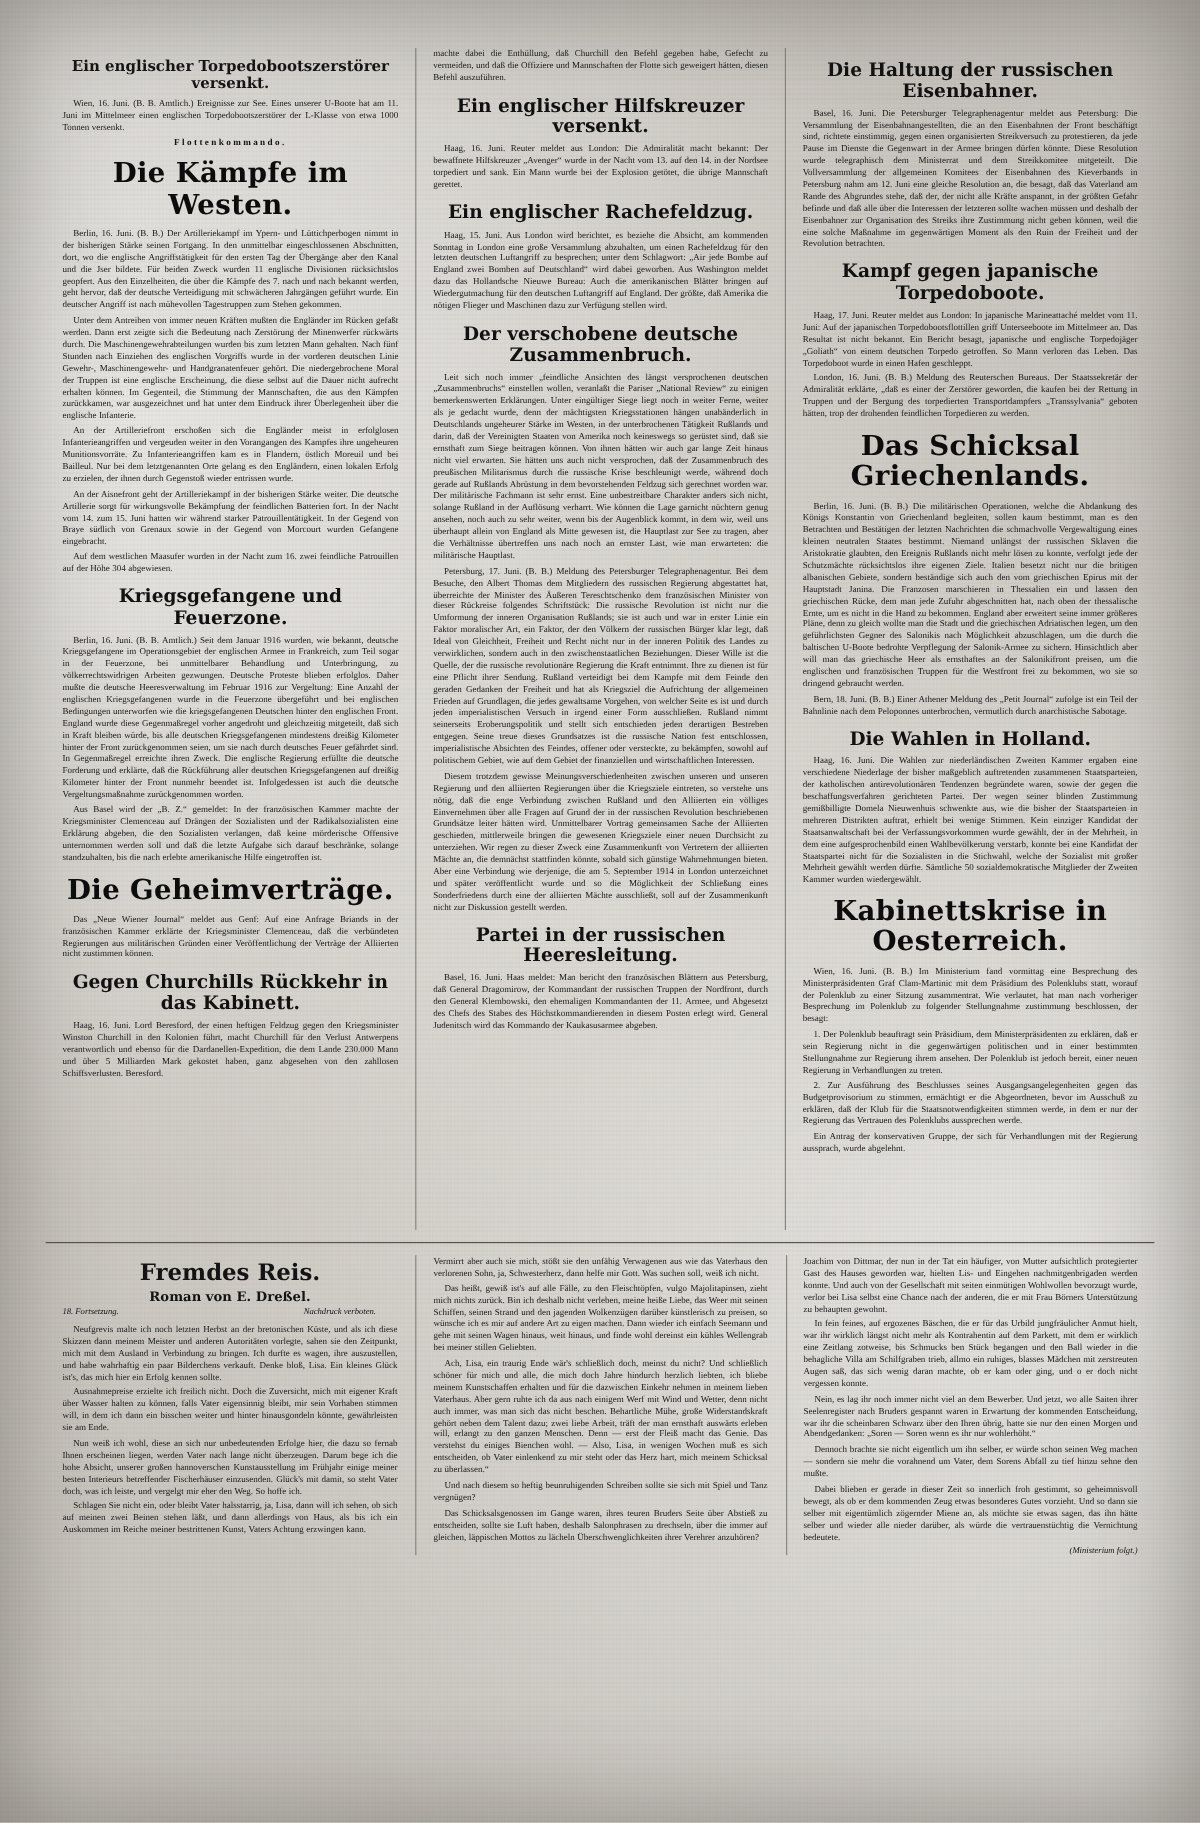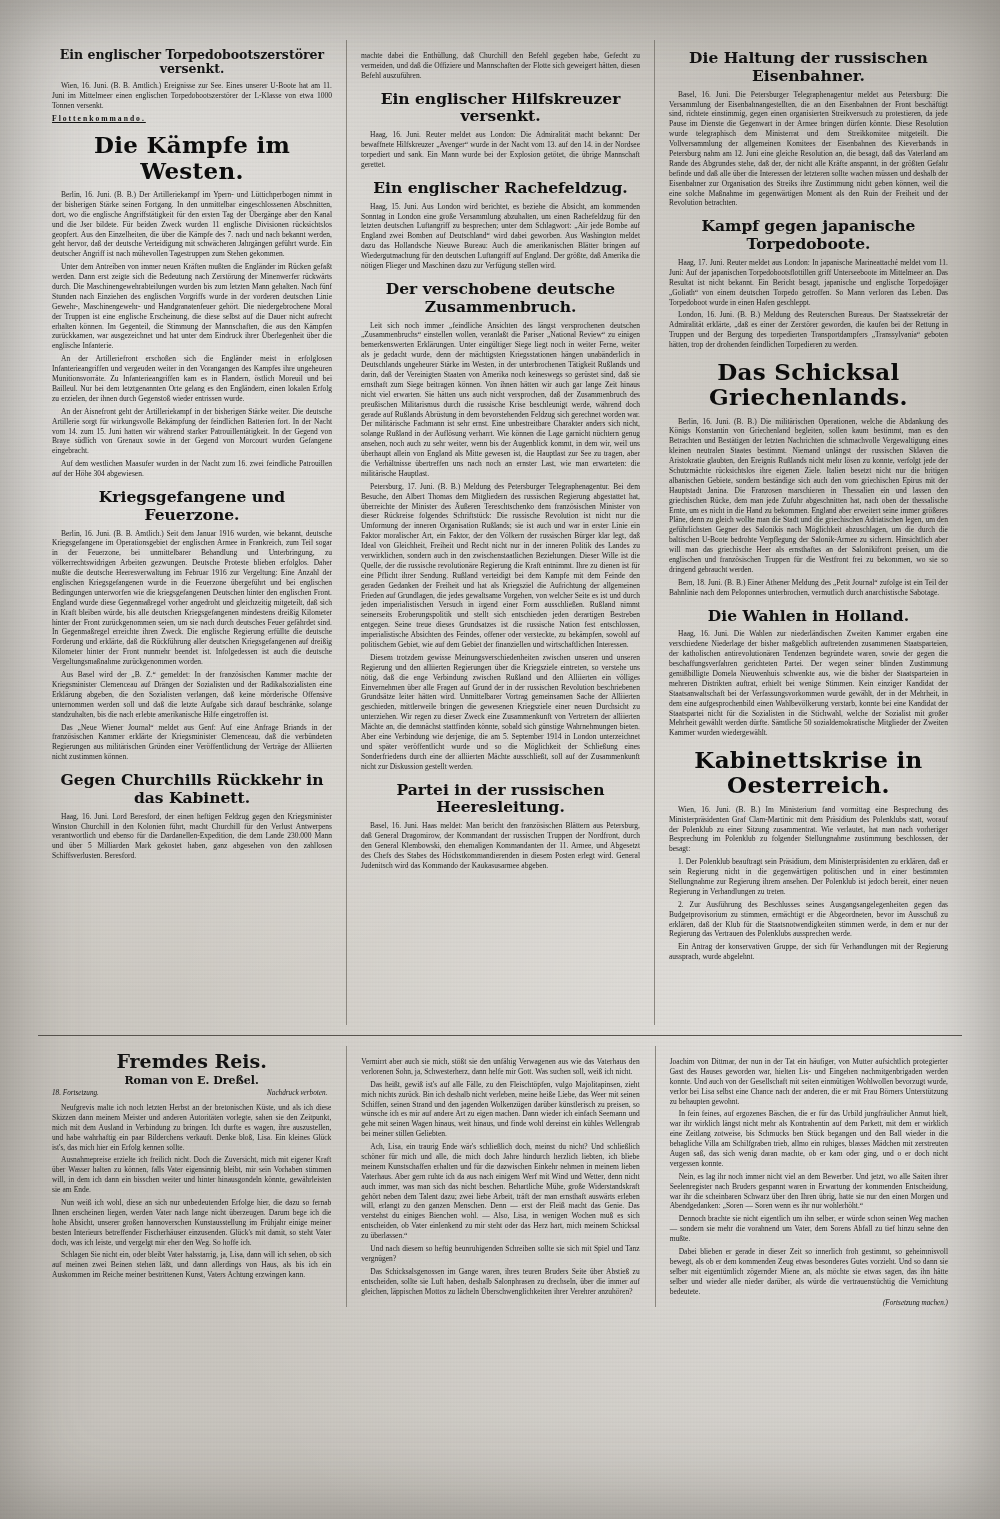--- a/index.html
+++ b/index.html
@@ -83,48 +83,47 @@
   p.body {
     font-size: 7.5px;
     line-height: 1.32;
     text-align: justify;
     margin: 0 0 3px 0;
     color: #1b1b1b;
     text-indent: 9px;
     hyphens: auto;
     word-spacing: 0.2px;
   }
-  p.body.noind { text-indent: 0; margin-top: 11px; }
+  p.body.noind { text-indent: 0; }
   .center-small {
     font-size: 7.6px;
-    text-align: left;
+    text-align: center;
     letter-spacing: 2px;
     margin: 4px 0 6px 0;
     font-weight: 600;
-    text-decoration: underline;
   }
   .feu-title {
     font-family: "DejaVu Serif", serif;
     font-size: 19px;
     font-weight: 700;
     text-align: center;
     margin: 4px 0 2px 0;
   }
   .feu-sub {
     font-family: "DejaVu Serif", serif;
     font-size: 11px;
     font-weight: 700;
     text-align: center;
     margin: 0 0 2px 0;
   }
   .feu-meta {
     font-size: 7.2px;
     display: flex;
     justify-content: space-between;
-    margin: 2px 4px 6px 0;
+    margin: 2px 18px 6px 0;
   }
   .feu-meta span { font-style: italic; }
   .cont-note {
     font-size: 7.2px;
     text-align: right;
     font-style: italic;
     margin-top: 3px;
   }
   .overlay-grain {
     position: absolute;
@@ -159,20 +158,21 @@
       <p class="body">Unter dem Antreiben von immer neuen Kräften mußten die Engländer im Rücken gefaßt werden. Dann erst zeigte sich die Bedeutung nach Zerstörung der Minenwerfer rückwärts durch. Die Maschinengewehrabteilungen wurden bis zum letzten Mann gehalten. Nach fünf Stunden nach Einziehen des englischen Vorgriffs wurde in der vorderen deutschen Linie Gewehr-, Maschinengewehr- und Handgranatenfeuer gehört. Die niedergebrochene Moral der Truppen ist eine englische Erscheinung, die diese selbst auf die Dauer nicht aufrecht erhalten können. Im Gegenteil, die Stimmung der Mannschaften, die aus den Kämpfen zurückkamen, war ausgezeichnet und hat unter dem Eindruck ihrer Überlegenheit über die englische Infanterie.</p>
       <p class="body">An der Artilleriefront erschoßen sich die Engländer meist in erfolglosen Infanterieangriffen und vergeuden weiter in den Vorangangen des Kampfes ihre ungeheuren Munitionsvorräte. Zu Infanterieangriffen kam es in Flandern, östlich Moreuil und bei Bailleul. Nur bei dem letztgenannten Orte gelang es den Engländern, einen lokalen Erfolg zu erzielen, der ihnen durch Gegenstoß wieder entrissen wurde.</p>
       <p class="body">An der Aisnefront geht der Artilleriekampf in der bisherigen Stärke weiter. Die deutsche Artillerie sorgt für wirkungsvolle Bekämpfung der feindlichen Batterien fort. In der Nacht vom 14. zum 15. Juni hatten wir während starker Patrouillentätigkeit. In der Gegend von Braye südlich von Grenaux sowie in der Gegend von Morcourt wurden Gefangene eingebracht.</p>
       <p class="body">Auf dem westlichen Maasufer wurden in der Nacht zum 16. zwei feindliche Patrouillen auf der Höhe 304 abgewiesen.</p>
 
       <h2 class="head-sub">Kriegsgefangene und Feuerzone.</h2>
       <p class="body">Berlin, 16. Juni. (B. B. Amtlich.) Seit dem Januar 1916 wurden, wie bekannt, deutsche Kriegsgefangene im Operationsgebiet der englischen Armee in Frankreich, zum Teil sogar in der Feuerzone, bei unmittelbarer Behandlung und Unterbringung, zu völkerrechtswidrigen Arbeiten gezwungen. Deutsche Proteste blieben erfolglos. Daher mußte die deutsche Heeresverwaltung im Februar 1916 zur Vergeltung: Eine Anzahl der englischen Kriegsgefangenen wurde in die Feuerzone übergeführt und bei englischen Bedingungen unterworfen wie die kriegsgefangenen Deutschen hinter den englischen Front. England wurde diese Gegenmaßregel vorher angedroht und gleichzeitig mitgeteilt, daß sich in Kraft bleiben würde, bis alle deutschen Kriegsgefangenen mindestens dreißig Kilometer hinter der Front zurückgenommen seien, um sie nach durch deutsches Feuer gefährdet sind. In Gegenmaßregel erreichte ihren Zweck. Die englische Regierung erfüllte die deutsche Forderung und erklärte, daß die Rückführung aller deutschen Kriegsgefangenen auf dreißig Kilometer hinter der Front nunmehr beendet ist. Infolgedessen ist auch die deutsche Vergeltungsmaßnahme zurückgenommen worden.</p>
 
       <p class="body">Aus Basel wird der „B. Z.“ gemeldet: In der französischen Kammer machte der Kriegsminister Clemenceau auf Drängen der Sozialisten und der Radikalsozialisten eine Erklärung abgeben, die den Sozialisten verlangen, daß keine mörderische Offensive unternommen werden soll und daß die letzte Aufgabe sich darauf beschränke, solange standzuhalten, bis die nach erlebte amerikanische Hilfe eingetroffen ist.</p>
 
+      <h1 class="head-main">Die Geheimverträge.</h1>
       <p class="body">Das „Neue Wiener Journal“ meldet aus Genf: Auf eine Anfrage Briands in der französischen Kammer erklärte der Kriegsminister Clemenceau, daß die verbündeten Regierungen aus militärischen Gründen einer Veröffentlichung der Verträge der Alliierten nicht zustimmen können.</p>
 
       <h2 class="head-sub">Gegen Churchills Rückkehr in das Kabinett.</h2>
       <p class="body">Haag, 16. Juni. Lord Beresford, der einen heftigen Feldzug gegen den Kriegsminister Winston Churchill in den Kolonien führt, macht Churchill für den Verlust Antwerpens verantwortlich und ebenso für die Dardanellen-Expedition, die dem Lande 230.000 Mann und über 5 Milliarden Mark gekostet haben, ganz abgesehen von den zahllosen Schiffsverlusten. Beresford.</p>
     </div>
 
     <div class="col">
       <p class="body noind">machte dabei die Enthüllung, daß Churchill den Befehl gegeben habe, Gefecht zu vermeiden, und daß die Offiziere und Mannschaften der Flotte sich geweigert hätten, diesen Befehl auszuführen.</p>
 
       <h2 class="head-sub">Ein englischer Hilfskreuzer versenkt.</h2>
@@ -238,19 +238,19 @@
       <p class="body">Und nach diesem so heftig beunruhigenden Schreiben sollte sie sich mit Spiel und Tanz vergnügen?</p>
       <p class="body">Das Schicksalsgenossen im Gange waren, ihres teuren Bruders Seite über Abstieß zu entscheiden, sollte sie Luft haben, deshalb Salonphrasen zu drechseln, über die immer auf gleichen, läppischen Mottos zu lächeln Überschwenglichkeiten ihrer Verehrer anzuhören?</p>
     </div>
 
     <div class="col">
       <p class="body noind">Joachim von Dittmar, der nun in der Tat ein häufiger, von Mutter aufsichtlich protegierter Gast des Hauses geworden war, hielten Lis- und Eingehen nachmitgenbrigaden werden konnte. Und auch von der Gesellschaft mit seiten einmütigen Wohlwollen bevorzugt wurde, verlor bei Lisa selbst eine Chance nach der anderen, die er mit Frau Börners Unterstützung zu behaupten gewohnt.</p>
       <p class="body">In fein feines, auf ergozenes Bäschen, die er für das Urbild jungfräulicher Anmut hielt, war ihr wirklich längst nicht mehr als Kontrahentin auf dem Parkett, mit dem er wirklich eine Zeitlang zotweise, bis Schmucks ben Stück begangen und den Ball wieder in die behagliche Villa am Schilfgraben trieb, allmo ein ruhiges, blasses Mädchen mit zerstreuten Augen saß, das sich wenig daran machte, ob er kam oder ging, und o er doch nicht vergessen konnte.</p>
       <p class="body">Nein, es lag ihr noch immer nicht viel an dem Bewerber. Und jetzt, wo alle Saiten ihrer Seelenregister nach Bruders gespannt waren in Erwartung der kommenden Entscheidung, war ihr die scheinbaren Schwarz über den Ihren übrig, hatte sie nur den einen Morgen und Abendgedanken: „Soren — Soren wenn es ihr nur wohlerhöht.“</p>
       <p class="body">Dennoch brachte sie nicht eigentlich um ihn selber, er würde schon seinen Weg machen — sondern sie mehr die vorahnend um Vater, dem Sorens Abfall zu tief hinzu sehne den mußte.</p>
       <p class="body">Dabei blieben er gerade in dieser Zeit so innerlich froh gestimmt, so geheimnisvoll bewegt, als ob er dem kommenden Zeug etwas besonderes Gutes vorzieht. Und so dann sie selber mit eigentümlich zögernder Miene an, als möchte sie etwas sagen, das ihn hätte selber und wieder alle nieder darüber, als würde die vertrauenstüchtig die Vernichtung bedeutete.</p>
-      <div class="cont-note">(Fortsetzung machen.)</div>
+      <div class="cont-note">(Ministerium folgt.)</div>
     </div>
   </div>
 
   <div class="overlay-grain"></div>
   <div class="vig"></div>
 </div>
 
 </body></html>

